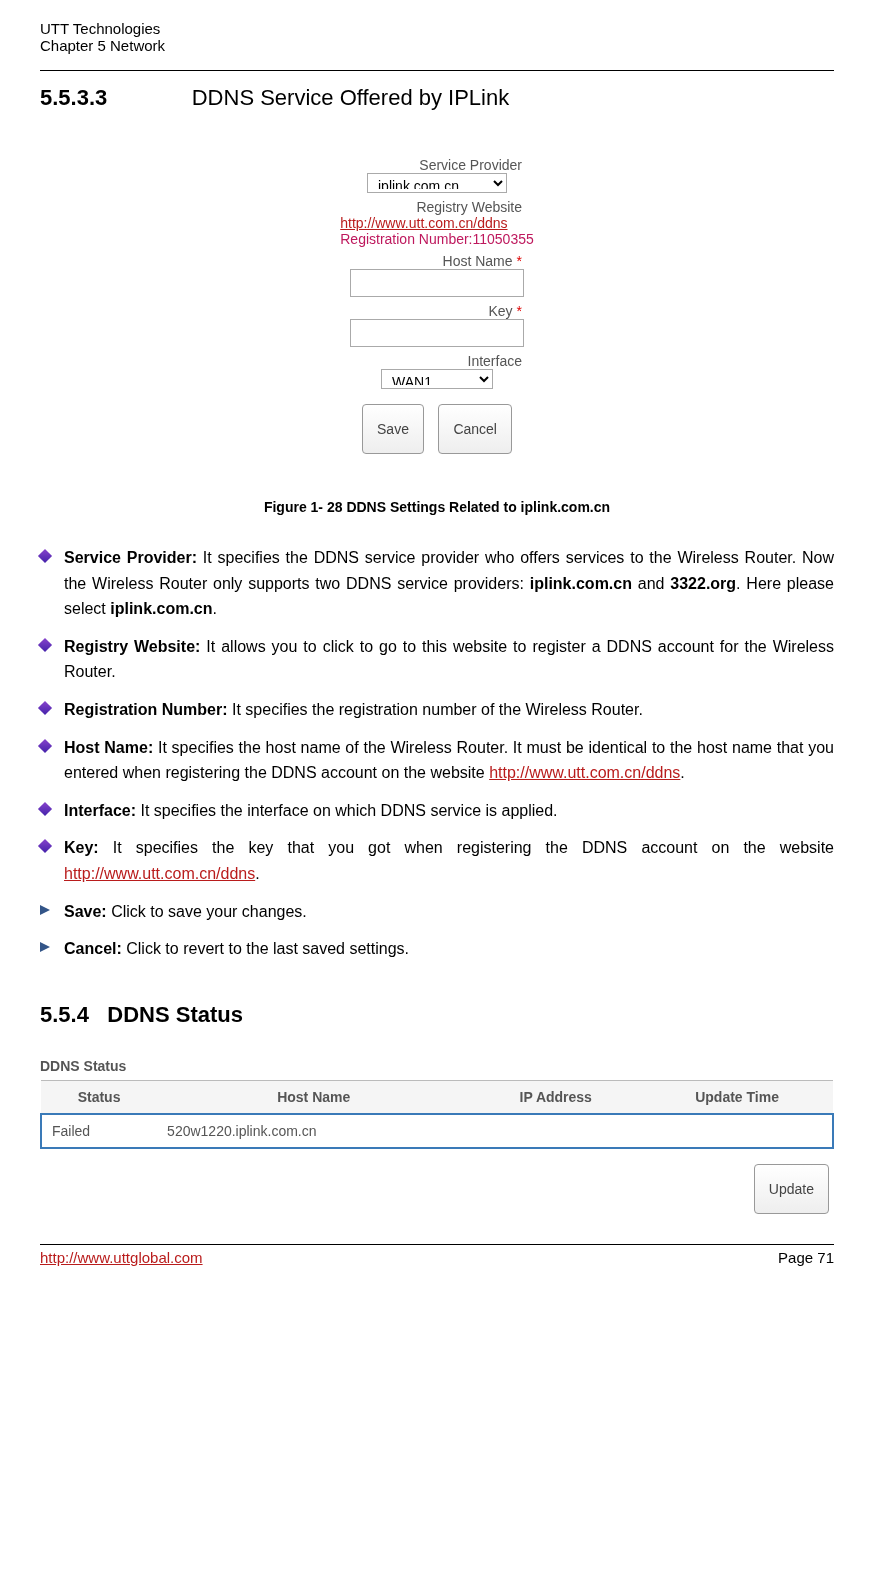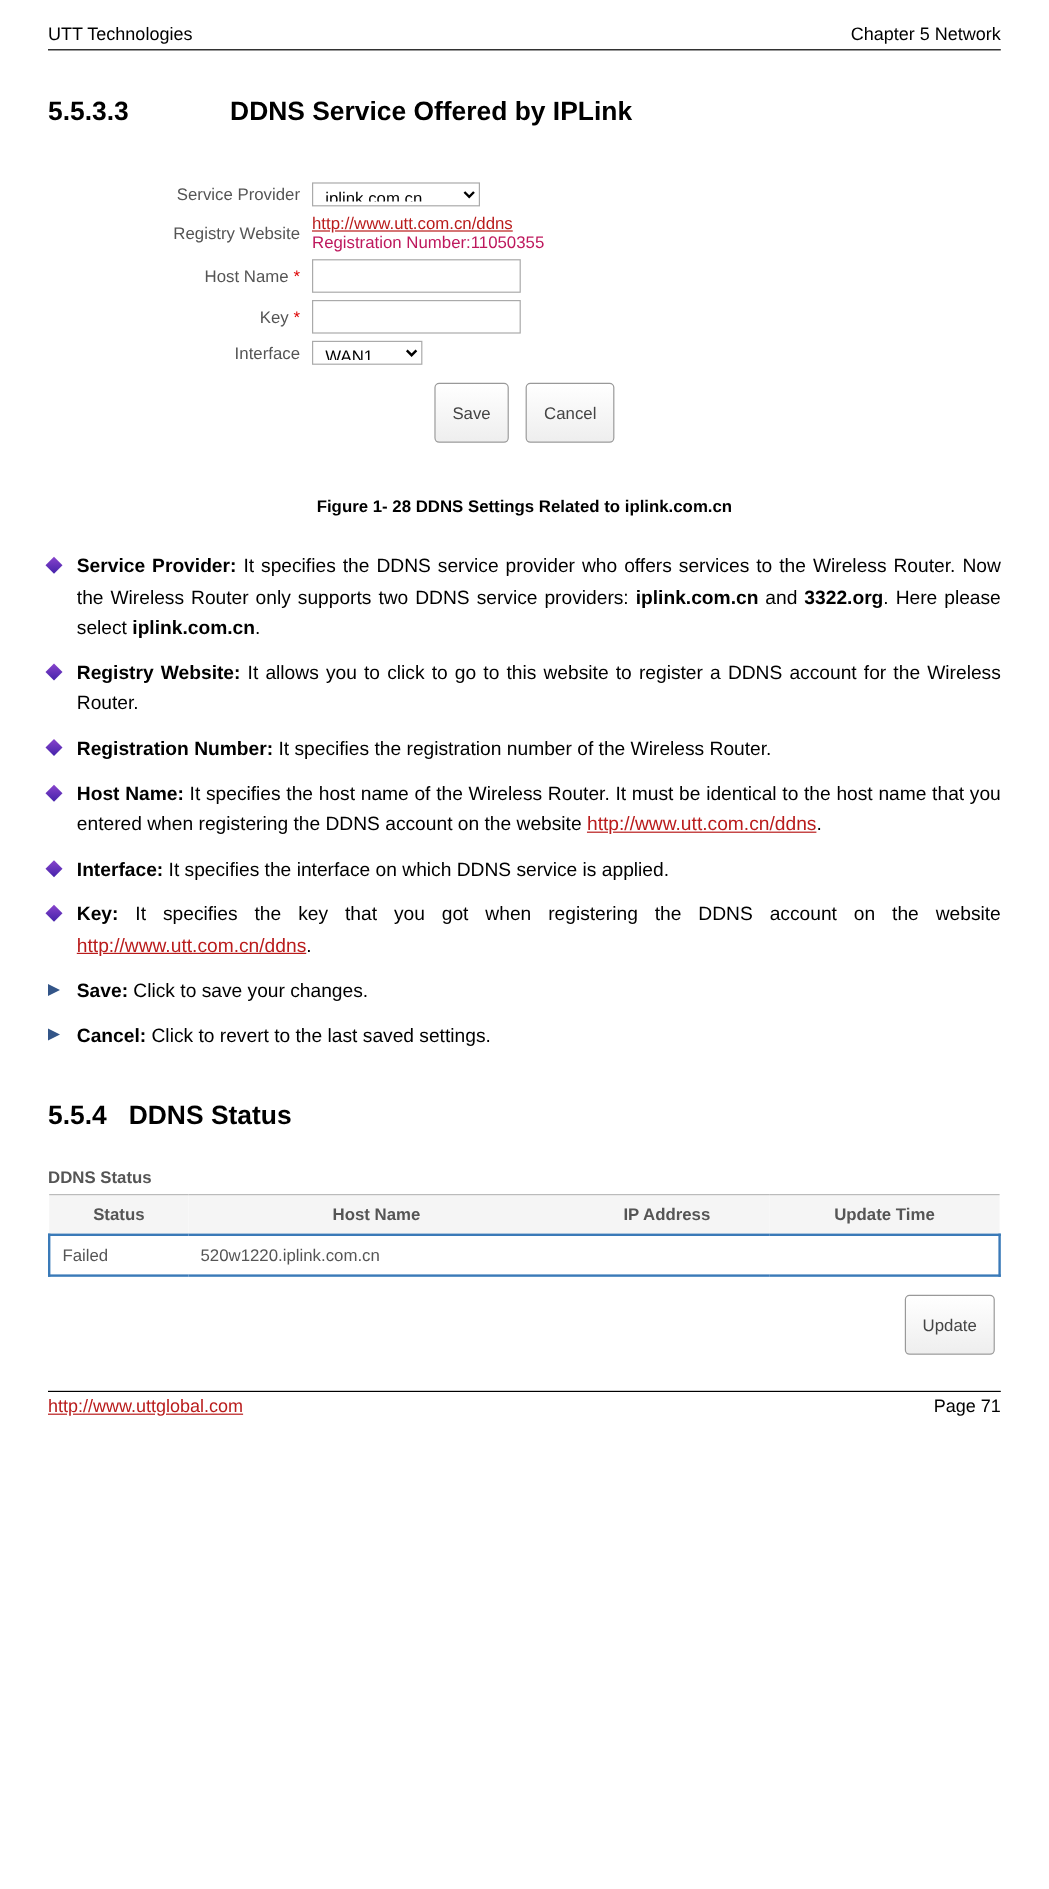--- a/index.html
+++ b/index.html
@@ -10,45 +10,47 @@
       color: #000;
       width: 874px;
     }
     .page {
       padding: 20px 40px;
     }
     .header-bar {
       display: flex;
       justify-content: space-between;
       border-bottom: 1px solid #000;
-      padding-bottom: 4px;
-      margin-bottom: 38px;
+      padding-bottom: 16px;
+      margin-bottom: 14px;
       font-size: 15px;
+      flex-direction: column;
     }
     .section-number {
       font-size: 22px;
       font-weight: bold;
     }
     .section-title {
       font-size: 22px;
-      font-weight: bold;
+      font-weight: normal;
       margin-left: 80px;
     }
     .title-row {
       margin-bottom: 30px;
     }
     .screenshot-box {
       margin: 20px 0;
       padding: 10px 30px;
     }
     .form-row {
       display: flex;
       align-items: center;
       margin: 6px 0;
       font-size: 14px;
+      flex-direction: column;
     }
     .form-label {
       text-align: right;
       width: 180px;
       padding-right: 10px;
       color: #555;
     }
     .asterisk {
       color: #d00;
       margin-left: 4px;
@@ -203,21 +205,21 @@
     <div class="form-row">
       <span class="form-label"><span>Host Name</span><span class="asterisk">*</span></span>
       <input class="form-input" type="text" style="">
     </div>
     <div class="form-row">
       <span class="form-label"><span>Key</span><span class="asterisk">*</span></span>
       <input class="form-input" type="text" style="">
     </div>
     <div class="form-row">
       <span class="form-label">Interface</span>
-      <select class="form-select" style="width:92px">
+      <select class="form-select" style="width:112px">
         <option>WAN1</option>
       </select>
     </div>
     <div class="btn-row">
       <button class="btn">Save</button>
       <button class="btn">Cancel</button>
     </div>
   </div>
 
   <div class="figure-caption">Figure 1- 28 DDNS Settings Related to iplink.com.cn</div>

